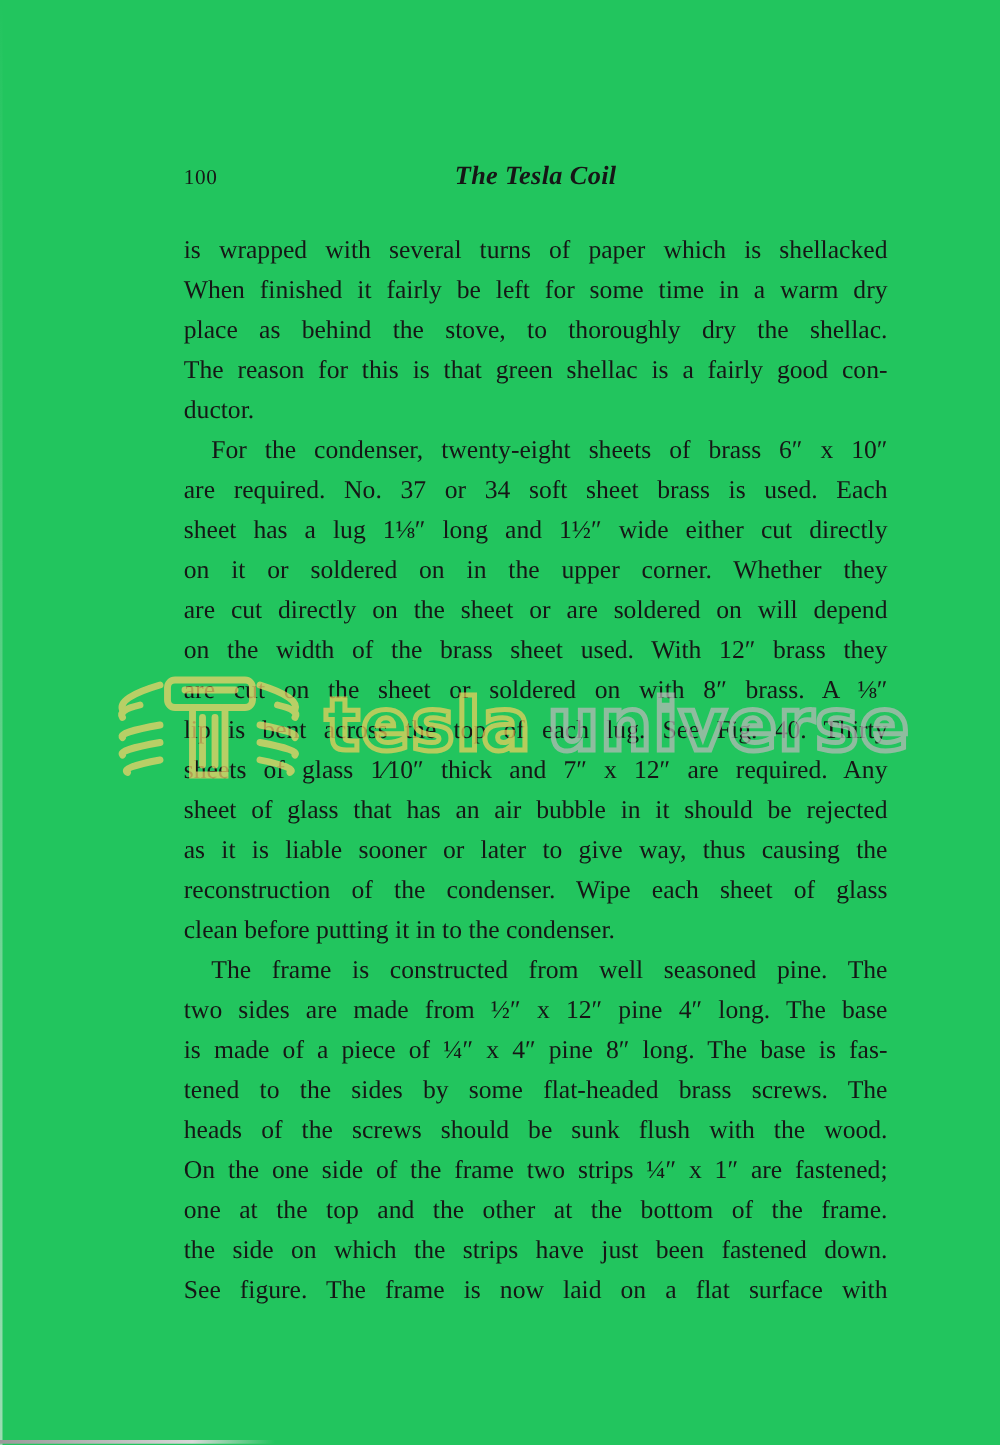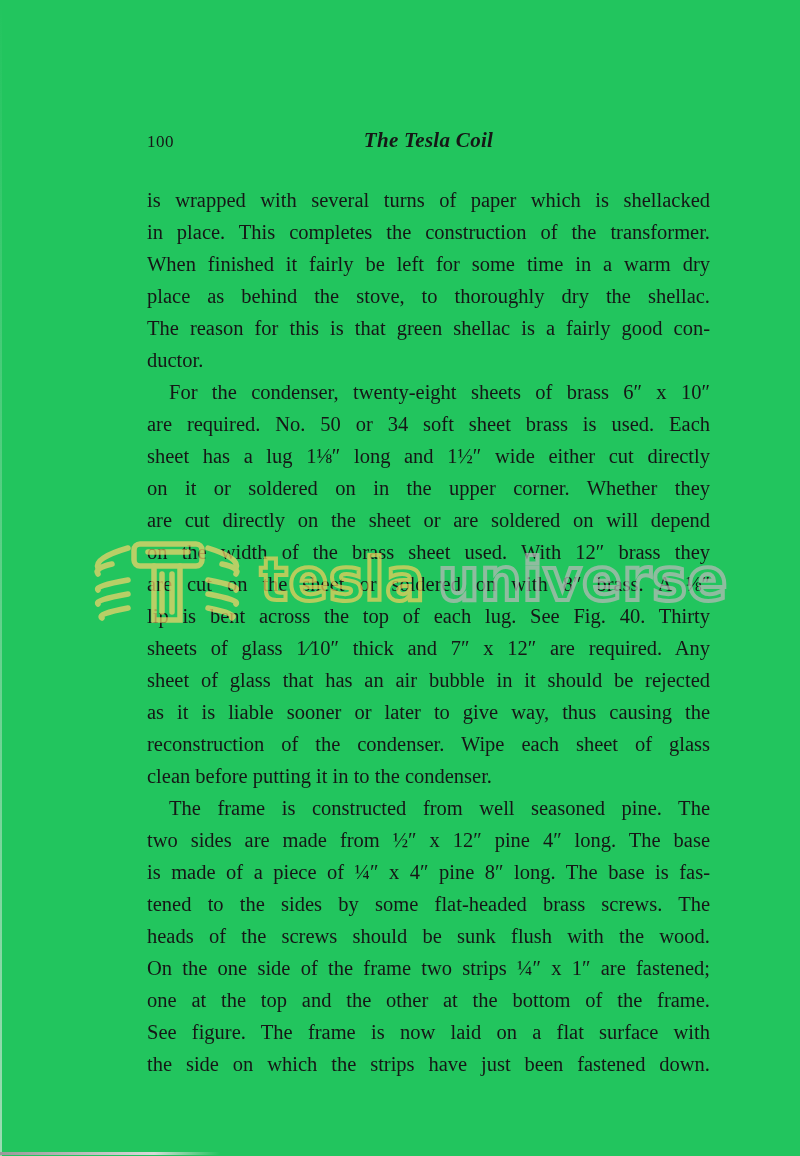--- a/index.html
+++ b/index.html
@@ -105,30 +105,29 @@
 
   <div class="running-head">
     <span class="page-number">100</span>
     <span class="running-title">The Tesla Coil</span>
   </div>
 
   <div class="body-text">
 
     <div class="paragraph">
       <span class="line">is wrapped with several turns of paper which is shellacked</span>
-      <span class="line">in place.  This completes the construction of the transformer.</span>
       <span class="line">When finished it fairly be left for some time in a warm dry</span>
       <span class="line">place as behind the stove, to thoroughly dry the shellac.</span>
       <span class="line">The reason for this is that green shellac is a fairly good con-</span>
       <span class="line last">ductor.</span>
     </div>
 
     <div class="paragraph">
       <span class="line indent">For the condenser, twenty-eight sheets of brass 6″ x 10″</span>
-      <span class="line">are required.  No. 50 or 34 soft sheet brass is used.  Each</span>
+      <span class="line">are required.  No. 37 or 34 soft sheet brass is used.  Each</span>
       <span class="line">sheet has a lug 1⅛″ long and 1½″ wide either cut directly</span>
       <span class="line">on it or soldered on in the upper corner.  Whether they</span>
       <span class="line">are cut directly on the sheet or are soldered on will depend</span>
       <span class="line">on the width of the brass sheet used.  With 12″ brass they</span>
       <span class="line">are cut on the sheet or soldered on with 8″ brass.  A ⅛″</span>
       <span class="line">lip is bent across the top of each lug.  See Fig. 40.  Thirty</span>
       <span class="line">sheets of glass 1⁄10″ thick and 7″ x 12″ are required.  Any</span>
       <span class="line">sheet of glass that has an air bubble in it should be rejected</span>
       <span class="line">as it is liable sooner or later to give way, thus causing the</span>
       <span class="line">reconstruction of the condenser.  Wipe each sheet of glass</span>
@@ -136,22 +135,22 @@
     </div>
 
     <div class="paragraph">
       <span class="line indent">The frame is constructed from well seasoned pine.  The</span>
       <span class="line">two sides are made from ½″ x 12″ pine 4″ long.  The base</span>
       <span class="line">is made of a piece of ¼″ x 4″ pine 8″ long.  The base is fas-</span>
       <span class="line">tened to the sides by some flat-headed brass screws.  The</span>
       <span class="line">heads of the screws should be sunk flush with the wood.</span>
       <span class="line">On the one side of the frame two strips ¼″ x 1″ are fastened;</span>
       <span class="line">one at the top and the other at the bottom of the frame.</span>
+      <span class="line">the side on which the strips have just been fastened down.</span>
       <span class="line">See figure.  The frame is now laid on a flat surface with</span>
-      <span class="line">the side on which the strips have just been fastened down.</span>
     </div>
   </div>
 
   <div class="watermark">
     <svg width="640" height="90" viewBox="0 0 640 90">
 
       <g fill="none" stroke="#f2d36a" stroke-width="5.5" stroke-linecap="round">
 
         <path d="M40 10 Q 6 20 10 30"></path>
         <path d="M24 26 Q 6 30 10 36"></path>

